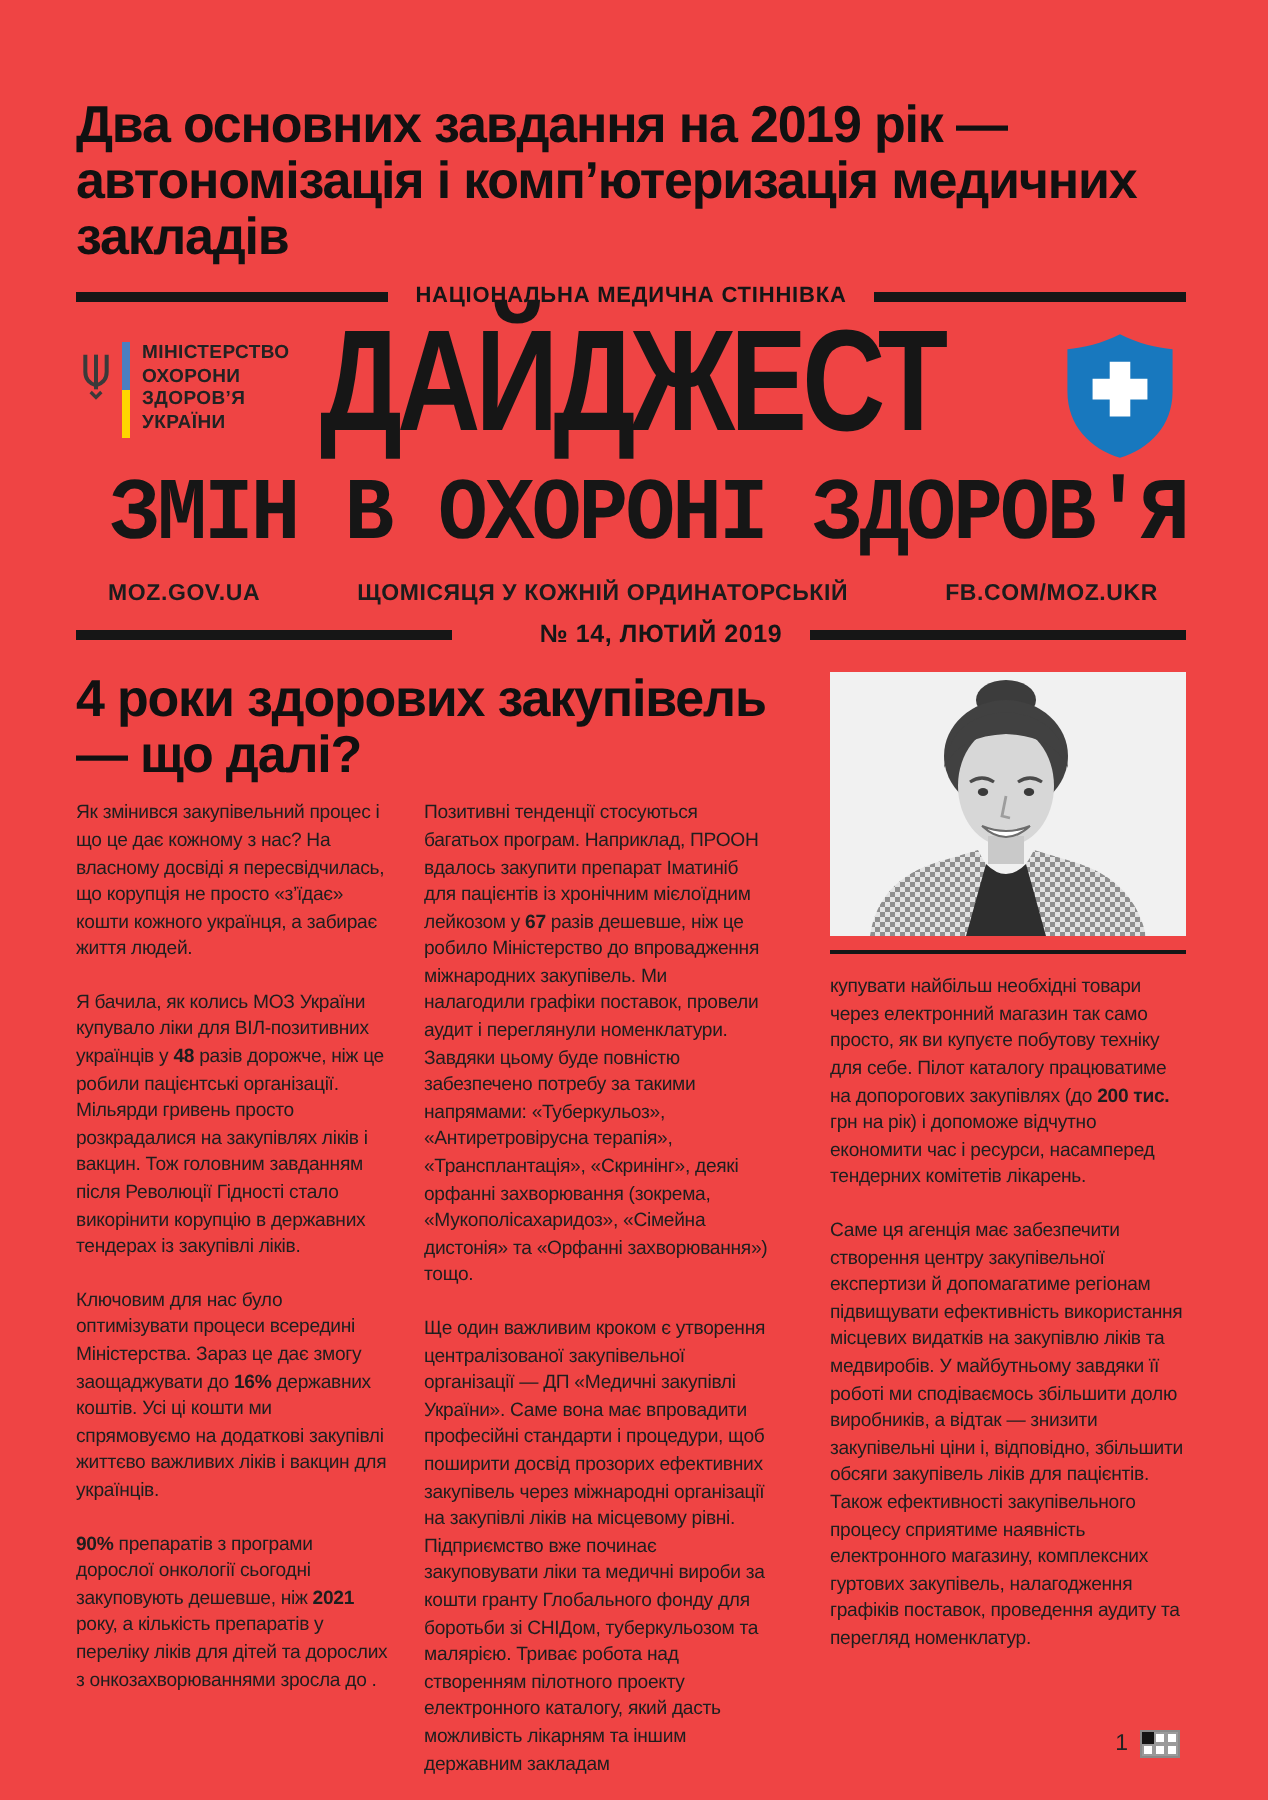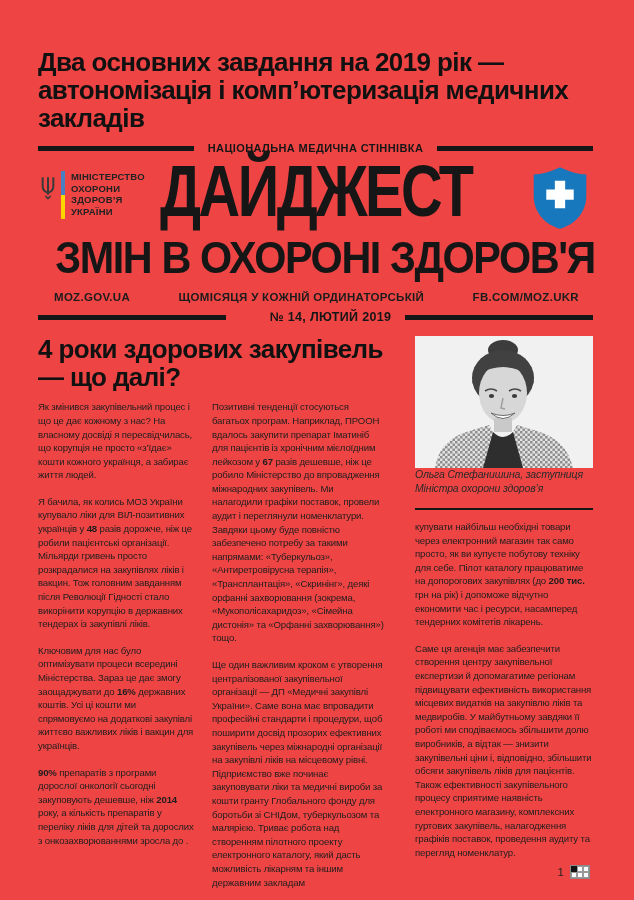--- a/index.html
+++ b/index.html
@@ -51,21 +51,21 @@
   }
   .digest-line1-wrap{text-align:center;height:76px;}
   .digest-line1{
     display:inline-block;
     font-size:72px;font-weight:700;line-height:.92;
     letter-spacing:-3px;color:#161616;
     transform:scaleX(.8);transform-origin:50% 0;
     white-space:nowrap;
   }
   .shield{position:absolute;right:4px;top:8px;}
-  .digest-line2-wrap{text-align:center;margin-top:2px;height:46px;}
+  .digest-line2-wrap{text-align:center;margin-top:2px;height:46px;font-family:Liberation Mono, monospace;}
   .digest-line2{
     display:inline-block;
     font-size:44px;font-weight:700;line-height:1;
     letter-spacing:-1.5px;color:#161616;
     transform:scaleX(.94);transform-origin:50% 0;
     white-space:nowrap;
   }
 
   
   .info-row{
@@ -173,21 +173,21 @@
 
     <div class="article">
 
       <div class="article-left">
         <h2 class="article-title">4 роки здорових закупівель — що далі?</h2>
         <div class="twocols">
           <div class="bodycol col-1">
             <p>Як змінився закупівельний процес і що це дає кожному з нас? На власному досвіді я пересвідчилась, що корупція не просто «з’їдає» кошти кожного українця, а забирає життя людей.</p>
             <p>Я бачила, як колись МОЗ України купувало ліки для ВІЛ-позитивних українців у <b>48</b> разів дорожче, ніж це робили пацієнтські організації. Мільярди гривень просто розкрадалися на закупівлях ліків і вакцин. Тож головним завданням після Революції Гідності стало викорінити корупцію в державних тендерах із закупівлі ліків.</p>
             <p>Ключовим для нас було оптимізувати процеси всередині Міністерства. Зараз це дає змогу заощаджувати до <b>16%</b> державних коштів. Усі ці кошти ми спрямовуємо на додаткові закупівлі життєво важливих ліків і вакцин для українців.</p>
-            <p><b>90%</b> препаратів з програми дорослої онкології сьогодні закуповують дешевше, ніж <b>2014</b> року, а кількість препаратів у переліку ліків для дітей та дорослих з онкозахворюваннями зросла до .</p>
+            <p><b>90%</b> препаратів з програми дорослої онкології сьогодні закуповують дешевше, ніж <b>2021</b> року, а кількість препаратів у переліку ліків для дітей та дорослих з онкозахворюваннями зросла до .</p>
           </div>
           <div class="bodycol col-2">
             <p>Позитивні тенденції стосуються багатьох програм. Наприклад, ПРООН вдалось закупити препарат Іматиніб для пацієнтів із хронічним мієлоїдним лейкозом у <b>67</b> разів дешевше, ніж це робило Міністерство до впровадження міжнародних закупівель. Ми налагодили графіки поставок, провели аудит і переглянули номенклатури. Завдяки цьому буде повністю забезпечено потребу за такими напрямами: «Туберкульоз», «Антиретровірусна терапія», «Трансплантація», «Скринінг», деякі орфанні захворювання (зокрема, «Мукополісахаридоз», «Сімейна дистонія» та «Орфанні захворювання») тощо.</p>
             <p>Ще один важливим кроком є утворення централізованої закупівельної організації — ДП «Медичні закупівлі України». Саме вона має впровадити професійні стандарти і процедури, щоб поширити досвід прозорих ефективних закупівель через міжнародні організації на закупівлі ліків на місцевому рівні. Підприємство вже починає закуповувати ліки та медичні вироби за кошти гранту Глобального фонду для боротьби зі СНІДом, туберкульозом та малярією. Триває робота над створенням пілотного проекту електронного каталогу, який дасть можливість лікарням та іншим державним закладам</p>
           </div>
         </div>
       </div>
 
       <div class="bodycol col-3">
         <svg class="portrait" viewBox="0 0 178 132" aria-hidden="true">
@@ -206,21 +206,20 @@
           <rect x="79" y="82" width="18" height="14" fill="#c9c9c9"></rect>
           <path d="M70 55 q6 -4 12 0" stroke="#4a4a4a" stroke-width="1.6" fill="none"></path>
           <path d="M94 55 q6 -4 12 0" stroke="#4a4a4a" stroke-width="1.6" fill="none"></path>
           <ellipse cx="76.5" cy="60" rx="2.6" ry="2" fill="#3a3a3a"></ellipse>
           <ellipse cx="99.5" cy="60" rx="2.6" ry="2" fill="#3a3a3a"></ellipse>
           <path d="M88 62 l-2 10 4 1" stroke="#9d9d9d" stroke-width="1.4" fill="none"></path>
           <path d="M76 77 Q88 88 100 77 Q88 82 76 77 Z" fill="#ffffff" stroke="#6c6c6c" stroke-width="1"></path>
           <path d="M20 132 Q24 104 54 95 L74 89 Q80 102 88 102 Q96 102 102 89 L122 95 Q152 104 158 132 Z" fill="url(#hd)"></path>
           <path d="M68 132 L78 96 Q88 106 98 96 L108 132 Z" fill="#2e2e2e"></path>
         </svg>
-        <p class="photo-caption">Ольга Стефанишина, заступниця Міністра охорони здоров’я</p>
         <div class="caption-rule"></div>
         <p>купувати найбільш необхідні товари через електронний магазин так само просто, як ви купуєте побутову техніку для себе. Пілот каталогу працюватиме на допорогових закупівлях (до <b>200 тис.</b> грн на рік) і допоможе відчутно економити час і ресурси, насамперед тендерних комітетів лікарень.</p>
         <p>Саме ця агенція має забезпечити створення центру закупівельної експертизи й допомагатиме регіонам підвищувати ефективність використання місцевих видатків на закупівлю ліків та медвиробів. У майбутньому завдяки її роботі ми сподіваємось збільшити долю виробників, а відтак — знизити закупівельні ціни і, відповідно, збільшити обсяги закупівель ліків для пацієнтів. Також ефективності закупівельного процесу сприятиме наявність електронного магазину, комплексних гуртових закупівель, налагодження графіків поставок, проведення аудиту та перегляд номенклатур.</p>
       </div>
     </div>
   </div>
 
   <div class="page-footer">
     <span class="page-number">1</span>
     <span class="page-grid-icon">

